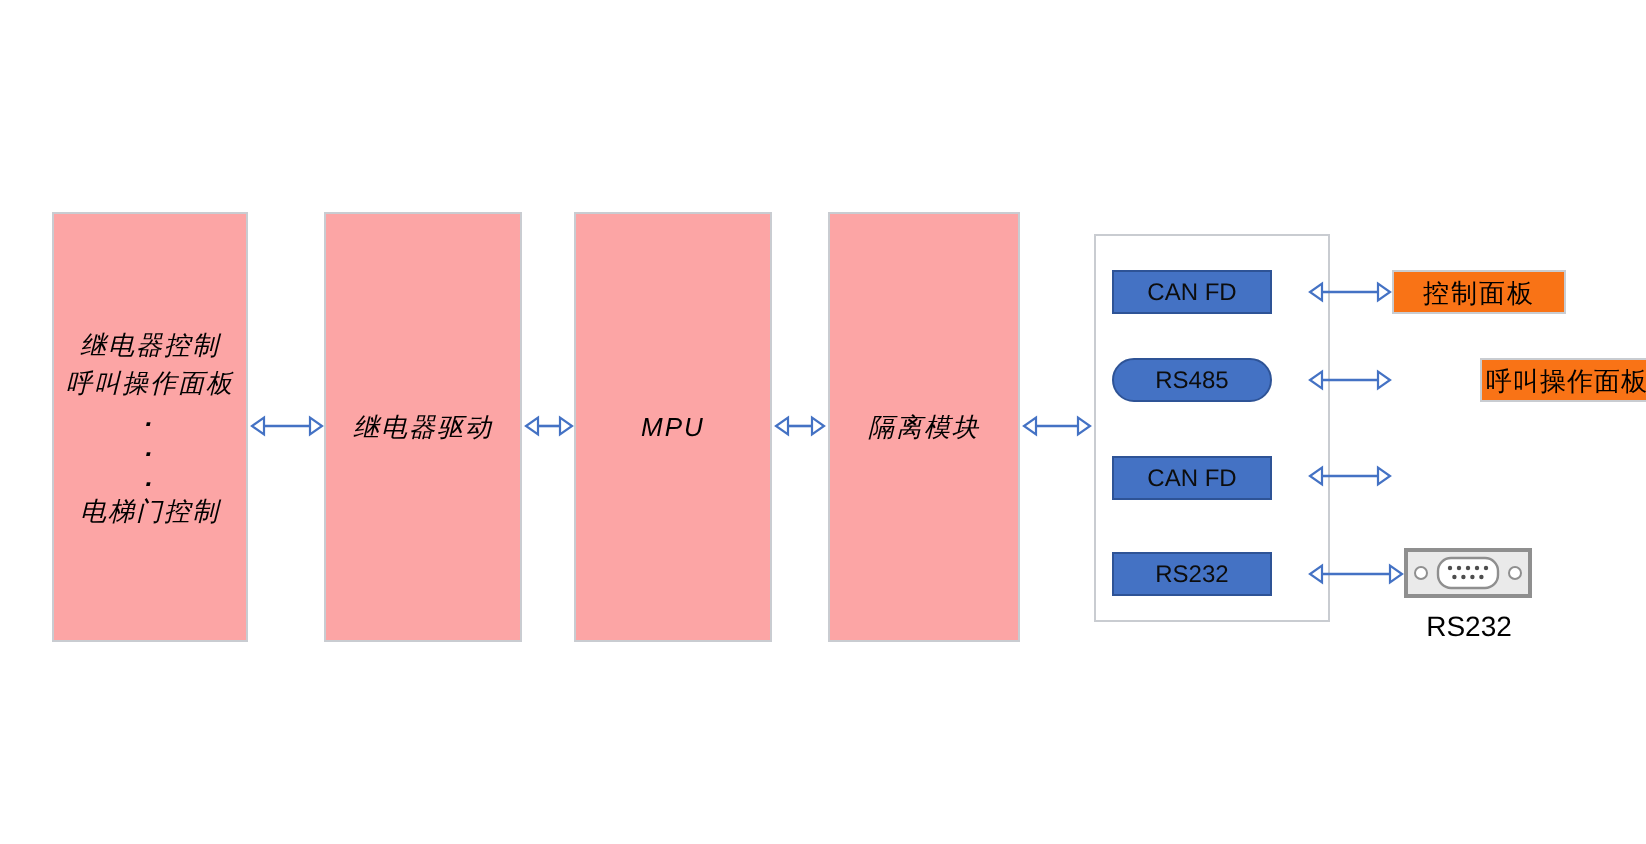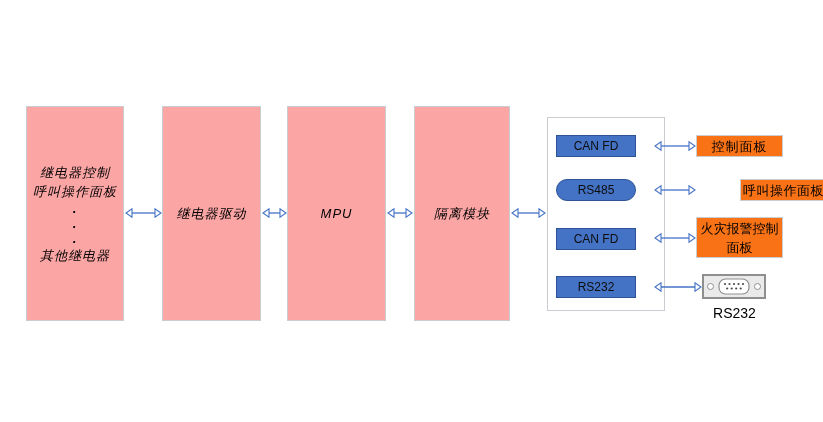--- a/index.html
+++ b/index.html
@@ -90,21 +90,21 @@
 
 <div id="canvas">
 
   <div class="mbox" style="left:26px; width:98px;">
     <div class="stack">
       <div class="bline">继电器控制</div>
       <div class="bline">呼叫操作面板</div>
       <div class="dotline">.</div>
       <div class="dotline">.</div>
       <div class="dotline">.</div>
-      <div class="bline">其他继电器</div>
+      <div class="bline">电梯门控制</div>
     </div>
   </div>
 
   <div class="mbox" style="left:162px; width:99px;">
     <span>继电器驱动</span>
   </div>
 
   <div class="mbox" style="left:287px; width:99px;">
     <span>MPU</span>
   </div>
@@ -126,23 +126,20 @@
   </div>
   <div class="port port-4">
     <span>RS232</span>
   </div>
 
   <div class="panel panel-1">
     <span>控制面板</span>
   </div>
   <div class="panel panel-2">
     <span>呼叫操作面板</span>
-  </div>
-  <div class="panel panel-3">
-    <span>火灾报警控制面板</span>
   </div>
 
   <svg class="db9" width="64" height="25" viewBox="0 0 64 25">
     <rect x="1" y="1" width="62" height="23" fill="#EAEAEA" stroke="#8F8F8F" stroke-width="2"></rect>
     <circle cx="8.5" cy="12.5" r="3" fill="#ffffff" stroke="#8F8F8F" stroke-width="1"></circle>
     <circle cx="55.5" cy="12.5" r="3" fill="#ffffff" stroke="#8F8F8F" stroke-width="1"></circle>
     <rect x="17" y="5" width="30" height="15" rx="6.5" fill="#ffffff" stroke="#8F8F8F" stroke-width="1.2"></rect>
     <g fill="#4d4d4d">
       <circle cx="23" cy="10" r="1.1"></circle>
         <circle cx="27.5" cy="10" r="1.1"></circle>

